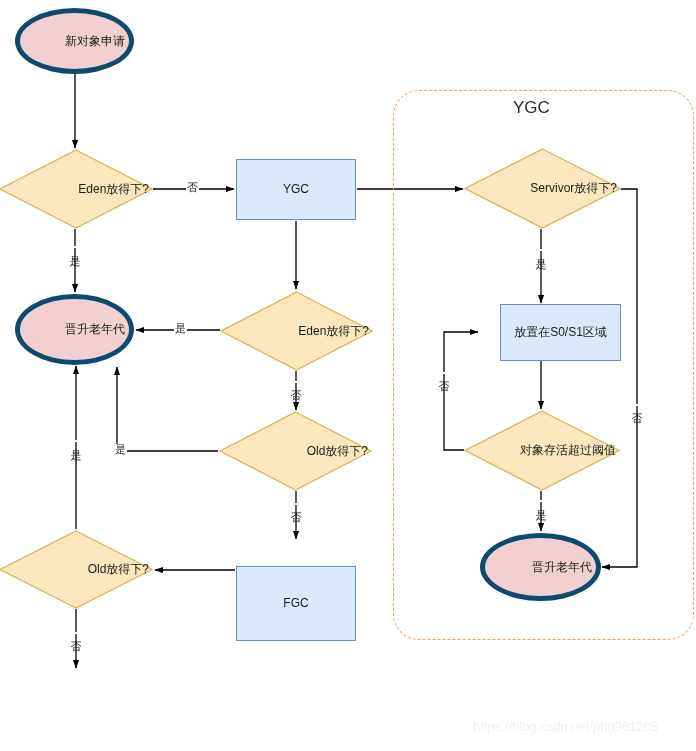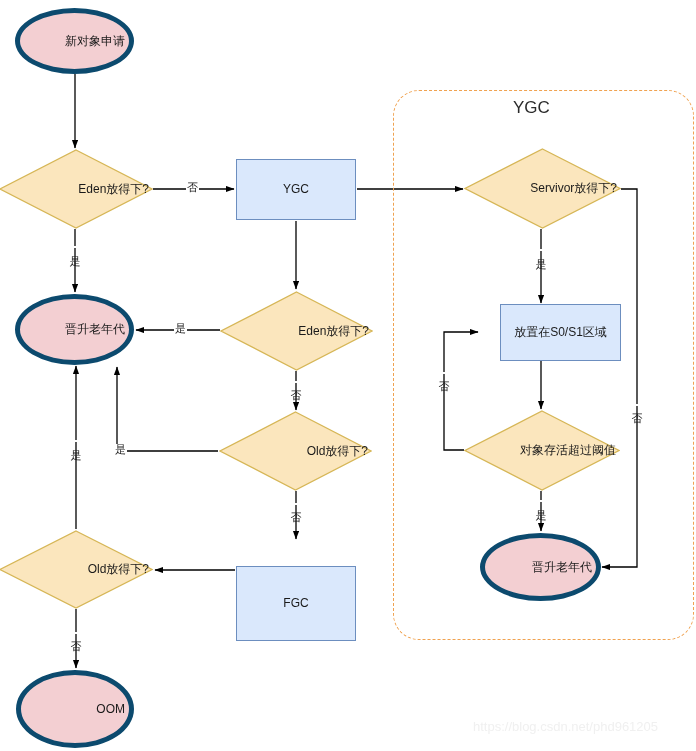--- a/index.html
+++ b/index.html
@@ -186,23 +186,20 @@
     <span class="lbl">FGC</span>
   </div>
 
   <div class="node n-diamond" style="left:-1px; top:530px; width:154px; height:79px;">
     <svg class="dshape" viewBox="0 0 154 79" preserveAspectRatio="none">
       <polygon points="77,1 153,39.5 77,78 1,39.5" fill="#fbe6bd" stroke="#d6b656" stroke-width="1.3"></polygon>
     </svg>
     <span class="lbl">Old放得下?</span>
   </div>
 
-  <div class="node n-ellipse" style="left:16px; top:670px; width:118px; height:78px;">
-    <span class="lbl">OOM</span>
-  </div>
 
   <div class="node n-diamond" style="left:464px; top:148px; width:157px; height:81px;">
     <svg class="dshape" viewBox="0 0 157 81" preserveAspectRatio="none">
       <polygon points="78.5,1 156,40.5 78.5,80 1,40.5" fill="#fbe6bd" stroke="#d6b656" stroke-width="1.3"></polygon>
     </svg>
     <span class="lbl">Servivor放得下?</span>
   </div>
 
   <div class="node n-box" style="left:480px; top:304px; width:121px; height:57px;margin-left:20px;">
     <span class="lbl">放置在S0/S1区域</span>

